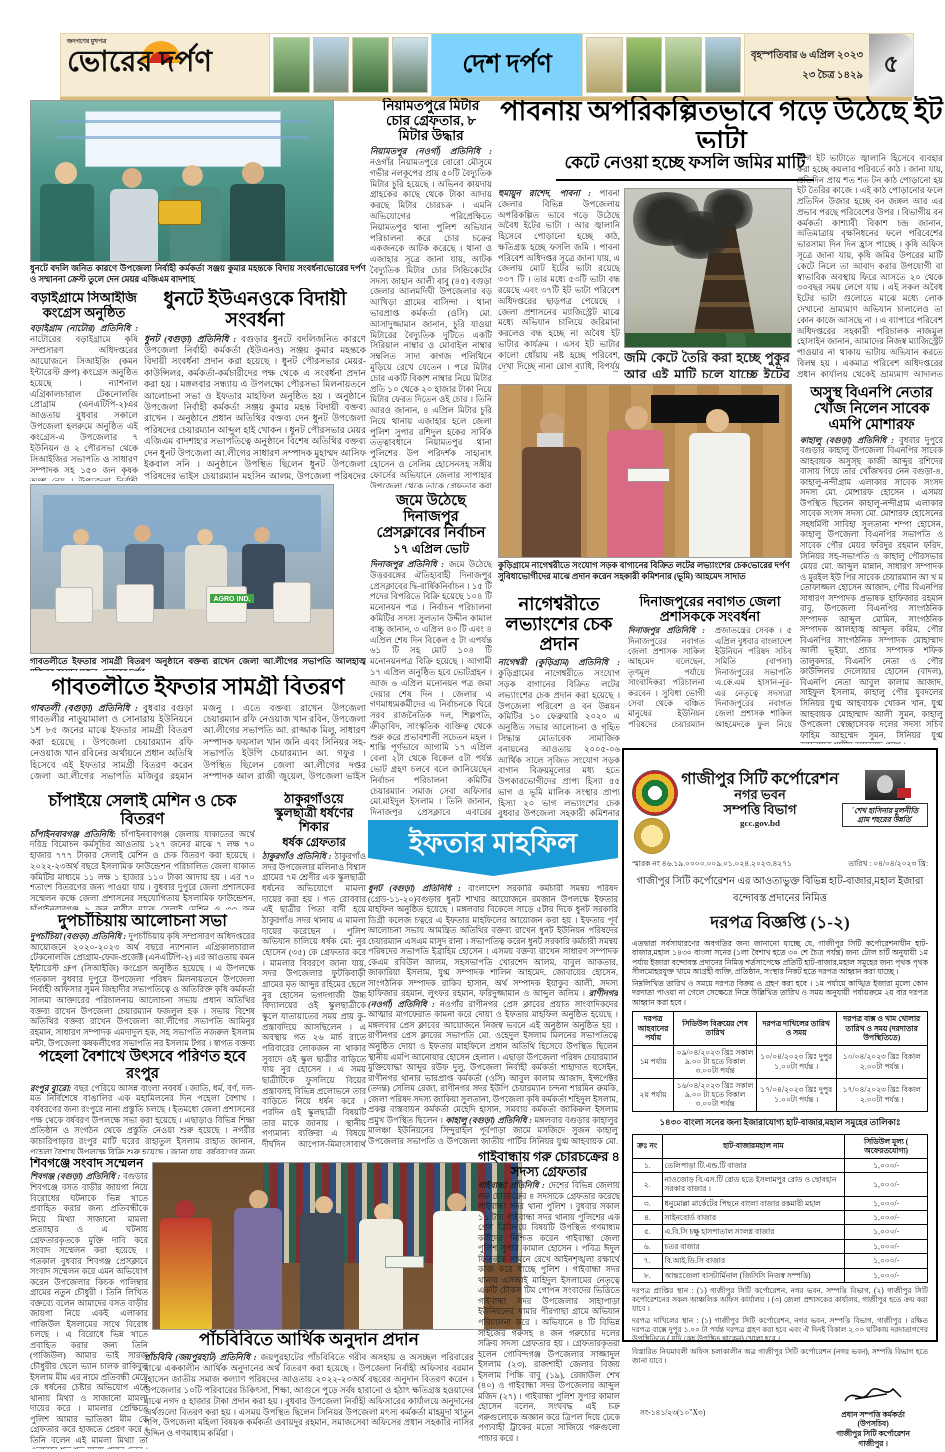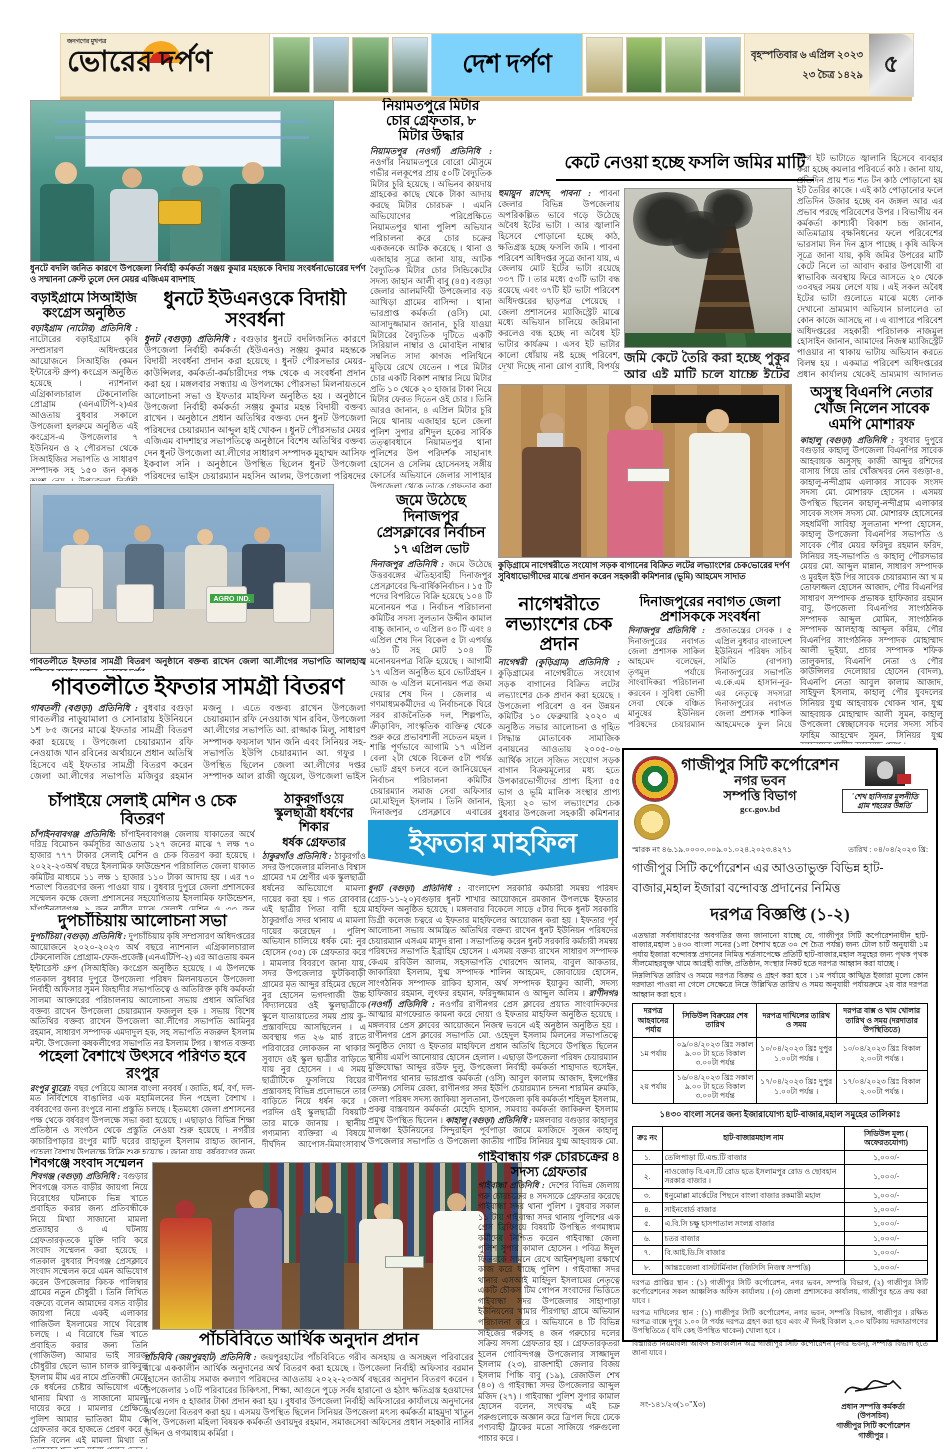--- a/index.html
+++ b/index.html
@@ -60,39 +60,39 @@
   
   .p-cheque{background:repeating-linear-gradient(90deg,#c59a62 0 22px,#b68a52 22px 44px);}
   .p-cheque .sign{position:absolute;right:4%;top:6%;width:44%;height:16%;background:#101010;}
   .cheque{position:absolute;left:44%;top:48%;width:14%;height:7%;background:#f6f6f0;border:1px solid #999;}
   
   .p-books{background:linear-gradient(180deg,#6b4a2e 0%,#7d5836 100%);}
   .shelf{position:absolute;left:30%;top:0;width:70%;height:60%;
          background:repeating-linear-gradient(90deg,#2e5f4e 0 7px,#7d2f2f 7px 14px,#2f4d7d 14px 21px,#c9c2a8 21px 26px);}
   
   .tender{position:absolute;left:622px;top:748px;width:316px;height:594px;border:2px solid #000;
-          background:#fff;padding:6px 8px;box-sizing:border-box;font-size:8px;color:#111;}
+          background:#fff;padding:20px 8px;box-sizing:border-box;font-size:8px;color:#111;}
   .t-head{display:flex;}
   .gcc-logo{width:44px;height:44px;border-radius:50%;
             background:radial-gradient(circle,#fff 0 22%,#1c7a38 23% 42%,#e8b72c 43% 62%,#c0272d 63% 100%);
             border:1px solid #555;}
   .jubilee{width:34px;height:34px;border-radius:50%;margin:2px 0 0 2px;
            background:radial-gradient(circle,#fbe7a0 0 45%,#caa23a 46% 100%);border:1px solid #a88327;}
   .t-org{flex:1;text-align:center;line-height:1.15;}
   .t-org .o1{font-size:16px;font-weight:bold;}
   .t-org .o2{font-size:13px;font-weight:bold;}
   .t-org .o3{font-size:13px;font-weight:bold;}
   .t-org .o4{font-size:9px;font-weight:bold;color:#222;}
   .t-right{width:86px;text-align:center;}
   .bb{width:40px;height:30px;margin:0 auto;background:linear-gradient(180deg,#666,#222);position:relative;}
   .bb:after{content:"";position:absolute;left:12px;top:5px;width:16px;height:18px;border-radius:50% 50% 40% 40%;background:#cfcfcf;}
   .bb .tag{position:absolute;right:-6px;bottom:2px;width:14px;height:10px;background:#c0272d;}
   .slogan{border:1px solid #333;margin-top:3px;padding:2px;font-size:7.5px;font-weight:bold;font-style:italic;line-height:1.2;}
   .memo-row{display:flex;justify-content:space-between;margin-top:4px;font-size:7.5px;}
-  .t-intro{margin-top:3px;font-size:12px;}
+  .t-intro{text-align:center;margin-top:3px;font-size:10px;}
   .t-title{text-align:center;font-size:17px;font-weight:bold;margin:2px 0 2px;}
   .t-para{text-align:justify;font-size:7.6px;line-height:1.25;margin-top:2px;}
   table.tt{border-collapse:collapse;width:100%;margin-top:4px;}
   table.tt th,table.tt td{border:1px solid #000;padding:2px;text-align:center;vertical-align:middle;
                           font-size:7.5px;line-height:1.25;}
   table.tt th{font-weight:bold;}
   .list-title{text-align:center;font-weight:bold;font-size:8.5px;margin-top:4px;}
   table.lt td.nm{text-align:left;}
   .t-notes{margin-top:3px;font-size:7.3px;text-align:justify;line-height:1.25;}
   .sig{position:relative;height:58px;}
@@ -259,20 +259,21 @@
 
   <div class="iftar">
     <span>ইফতার মাহফিল</span>
   </div>
   <div class="art subart body" style="left:368px;top:884px;width:250px;height:262px;font-size:8.3px;">
     <b>ধুনট (বগুড়া) প্রতিনিধি :</b> <span>বাংলাদেশ সরকারি কর্মচারী সমন্বয় পরিষদ (গ্রেড-১১-২০)বগুড়ার ধুনট শাখার আয়োজনে রমজান উপলক্ষে ইফতার মাহফিল অনুষ্ঠিত হয়েছে । মঙ্গলবার বিকেলে সাড়ে ৫টার দিকে ধুনট সরকারি ডিগ্রী কলেজ চত্বরে এ ইফতার মাহফিলের আয়োজন করা হয় । ইফতার পূর্ব আলোচনা সভায় আমন্ত্রিত অতিথির বক্তব্য রাখেন ধুনট ইউনিয়ন পরিষদের চেয়ারম্যান এসএম মাসুদ রানা । সভাপতিত্ব করেন ধুনট সরকারি কর্মচারী সমন্বয় পরিষদের সভাপতি ইব্রাহিম হোসেন । এসময় বক্তব্য রাখেন সাধারণ সম্পাদক কেএম রবিউল আলম, সহসভাপতি খোরশেদ আলম, বাবুল আকতার, জাকারিয়া ইসলাম, যুগ্ম সম্পাদক শালিন আহমেদ, জোবায়ের হোসেন, সাংগঠনিক সম্পাদক রাকিব হাসান, অর্থ সম্পাদক ইয়াকুব আলী, সদস্য হাফিজার রহমান, লুৎফর রহমান, ফরিদুজ্জামান ও আব্দুল অলিম ।</span>
     <b>রাণীনগর (নওগাঁ) প্রতিনিধি :</b> <span>নওগাঁর রাণীনগর প্রেস ক্লাবের প্রয়াত সাংবাদিকদের আত্মার মাগফেরাত কামনা করে দোয়া ও ইফতার মাহফিল অনুষ্ঠিত হয়েছে । মঙ্গলবার প্রেস ক্লাবের আয়োজনে নিজস্ব ভবনে এই অনুষ্ঠান অনুষ্ঠিত হয় । রাণীনগর প্রেস ক্লাবের সভাপতি মো. ওহেদুল ইসলাম মিলনের সভাপতিত্বে অনুষ্ঠিত দোয়া ও ইফতার মাহফিলে প্রধান অতিথি হিসেবে উপস্থিত ছিলেন স্থানীয় এমপি আনোয়ার হোসেন হেলাল । এছাড়া উপজেলা পরিষদ চেয়ারম্যান মুক্তিযোদ্ধা আব্দুর রউফ দুলু, উপজেলা নির্বাহী কর্মকর্তা শাহাদাত হুসেইন, রাণীনগর থানার ভারপ্রাপ্ত কর্মকর্তা (ওসি) আবুল কালাম আজাদ, ইন্সপেক্টর (তদন্ত) সেলিম রেজা, রাণীনগর সদর ইউপি চেয়ারম্যান চন্দনা শারমিন রুমকি, জেলা পরিষদ সদস্য জাকিয়া সুলতানা, উপজেলা কৃষি কর্মকর্তা শহিদুল ইসলাম, প্রকল্প বাস্তবায়ন কর্মকর্তা মেহেদি হাসান, সমবায় কর্মকর্তা জাকিরুল ইসলাম প্রমুখ উপস্থিত ছিলেন ।</span>
     <b>কাহালু (বগুড়া) প্রতিনিধি :</b> <span>মঙ্গলবার বগুড়ার কাহালুর মালঞ্চা ইউনিয়নের সিন্দুরাইল পূর্বপাড়া জামে মসজিদে সুজন কাহালু উপজেলার সভাপতি ও উপজেলা জাতীয় পার্টির সিনিয়র যুগ্ম আহবায়ক মো. আব্দুস সাত্তারের উদ্যোগে ইফতার মাহফিল অনুষ্ঠিত হয় । এতে উপস্থিত ছিলেন তার আত্মীয়-স্বজনসহ সিন্দুরাইল পূর্বপাড়ার গণ্যমান্য ব্যক্তিবর্গ । ইফতার মাহফিলে মোনাজাত পরিচালনা করেন সিন্দুরাইল পূর্বপাড়া জামে মসজিদের ইমাম মাও. নাসির উদ্দিন ।</span>
   </div>
 
+  <div class="art hl" style="left:498px;top:96px;width:447px;height:52px;font-size:27px;">পাবনায় অপরিকল্পিতভাবে গড়ে উঠেছে ইট ভাটা</div>
   <div class="art hl" style="left:556px;top:153px;width:258px;height:26px;font-size:17px;border-bottom:2px solid #000;">কেটে নেওয়া হচ্ছে ফসলি জমির মাটি</div>
 
   <div class="art body" style="left:498px;top:188px;width:122px;height:184px;font-size:8.5px;">
     <b class="byl">হুমায়ুন রাশেদ, পাবনা :</b> <span>পাবনা জেলার বিভিন্ন উপজেলায় অপরিকল্পিত ভাবে গড়ে উঠেছে অবৈধ ইটের ভাটা । আর জ্বালানি হিসেবে পোড়ানো হচ্ছে কাঠ, ক্ষতিগ্রস্ত হচ্ছে ফসলি জমি । পাবনা পরিবেশ অধিদপ্তর সূত্রে জানা যায়, এ জেলায় মোট ইটের ভাটা রয়েছে ৩৩৭ টি । তার মধ্যে ৫৩টি ভাটা বন্ধ রয়েছে এবং ৩৭টি ইট ভাটা পরিবেশ অধিদপ্তরের ছাড়পত্র পেয়েছে । জেলা প্রশাসনের ম্যাজিস্ট্রেট মাঝে মধ্যে অভিযান চালিয়ে জরিমানা করলেও বন্ধ হচ্ছে না অবৈধ ইট ভাটার কার্যক্রম । এসব ইট ভাটার কালো ধোঁয়ায় নষ্ট হচ্ছে পরিবেশ, দেখা দিচ্ছে নানা রোগ ব্যাধি, বিপর্যয় ঘটছে পরিবেশের । এদিকে সরকারী বিধি নিষেধ থাকলেও পাবনায় ফসলি</span>
   </div>
 
   <div class="photo p-kiln" style="left:624px;top:188px;width:166px;height:158px;">
     <div class="chimney"></div>
     <div class="smoke" style="left:2%;top:2%;width:46%;height:34%;"></div>
     <div class="smoke" style="left:26%;top:14%;width:38%;height:30%;"></div>

